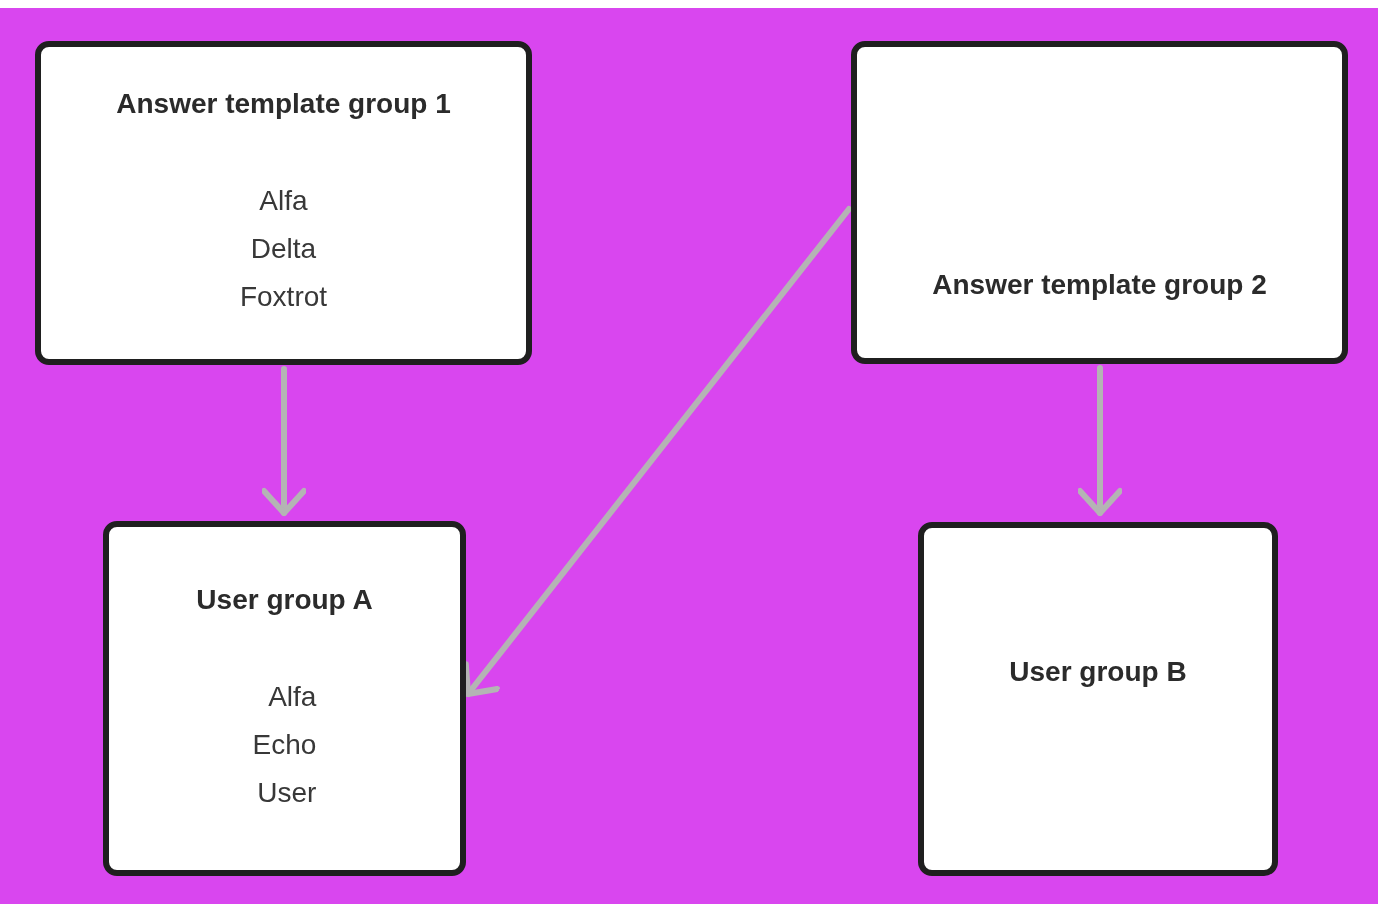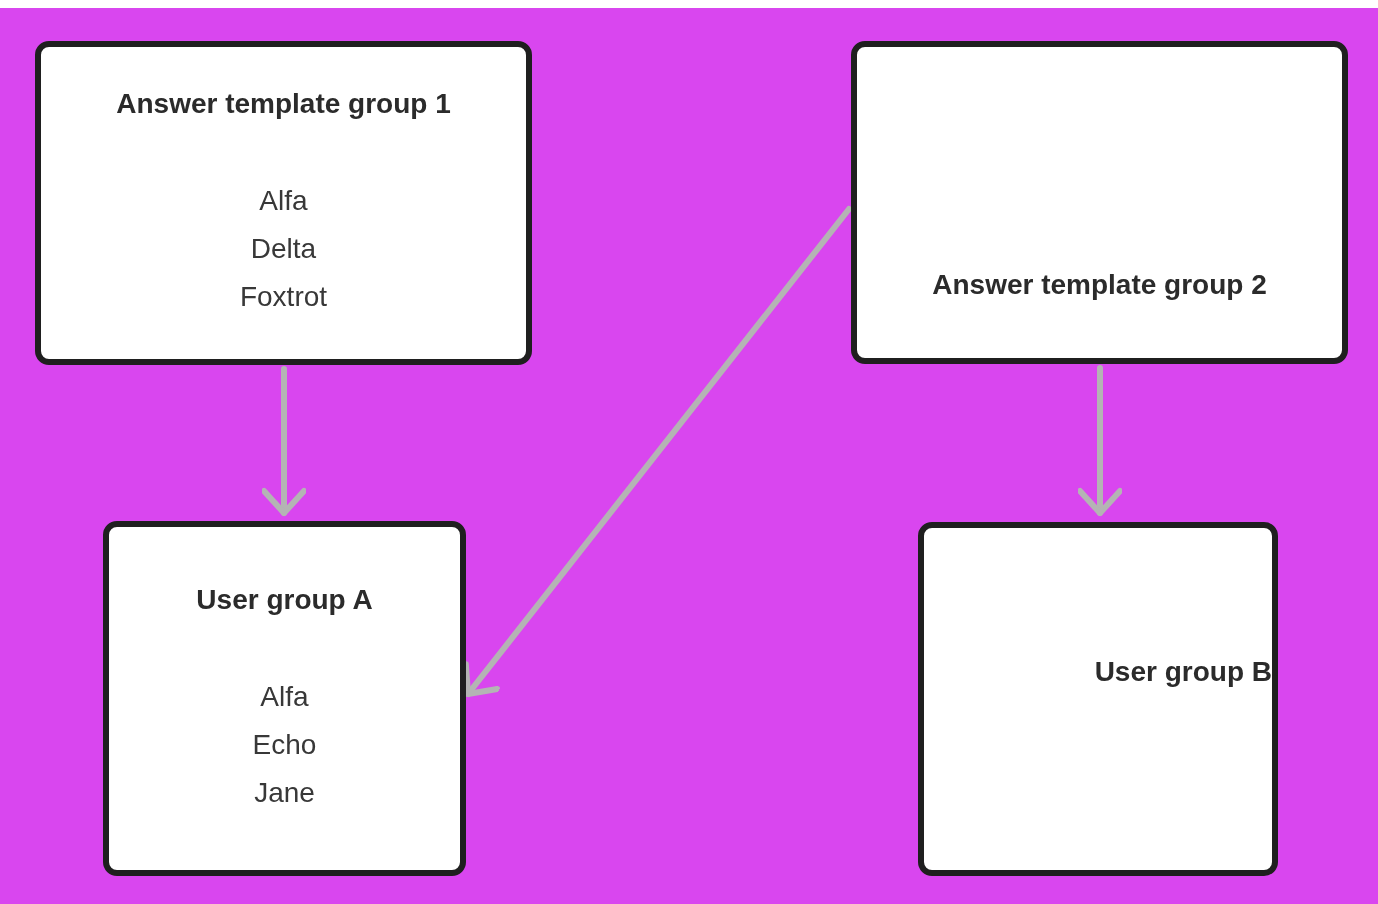--- a/index.html
+++ b/index.html
@@ -39,22 +39,22 @@
   }
   .node-item {
     font-size: 28px;
     font-weight: 400;
     line-height: 48px;
     color: #383838;
     white-space: nowrap;
   }
   #node-atg1 { left: 35px;  top: 33px;  width: 497px; height: 324px; }
   #node-atg2 { left: 851px; top: 33px;  width: 497px; height: 323px; justify-content: flex-end; }
-  #node-uga  { left: 103px; top: 513px; width: 363px; height: 355px; }
-  #node-ugb  { left: 918px; top: 514px; width: 360px; height: 354px; align-items: flex-end; }
+  #node-uga  { left: 103px; top: 513px; width: 363px; height: 355px; text-align: right; }
+  #node-ugb  { left: 918px; top: 514px; width: 360px; height: 354px; }
   #edges-overlay {
     position: absolute;
     left: 0;
     top: 0;
     width: 1378px;
     height: 904px;
     z-index: 1;
     pointer-events: none;
   }
   .edge-line {
@@ -90,21 +90,21 @@
 
   <div id="node-atg2" class="node">
     <div class="node-title">Answer template group 2</div>
   </div>
 
   <div id="node-uga" class="node">
     <div class="node-title">User group A</div>
     <div class="node-items">
       <div class="node-item">Alfa</div>
       <div class="node-item">Echo</div>
-      <div class="node-item">Jane</div>
+      <div class="node-item">User</div>
     </div>
   </div>
 
   <div id="node-ugb" class="node">
     <div class="node-title">User group B</div>
   </div>
 
 </div>
 
 </body></html>

